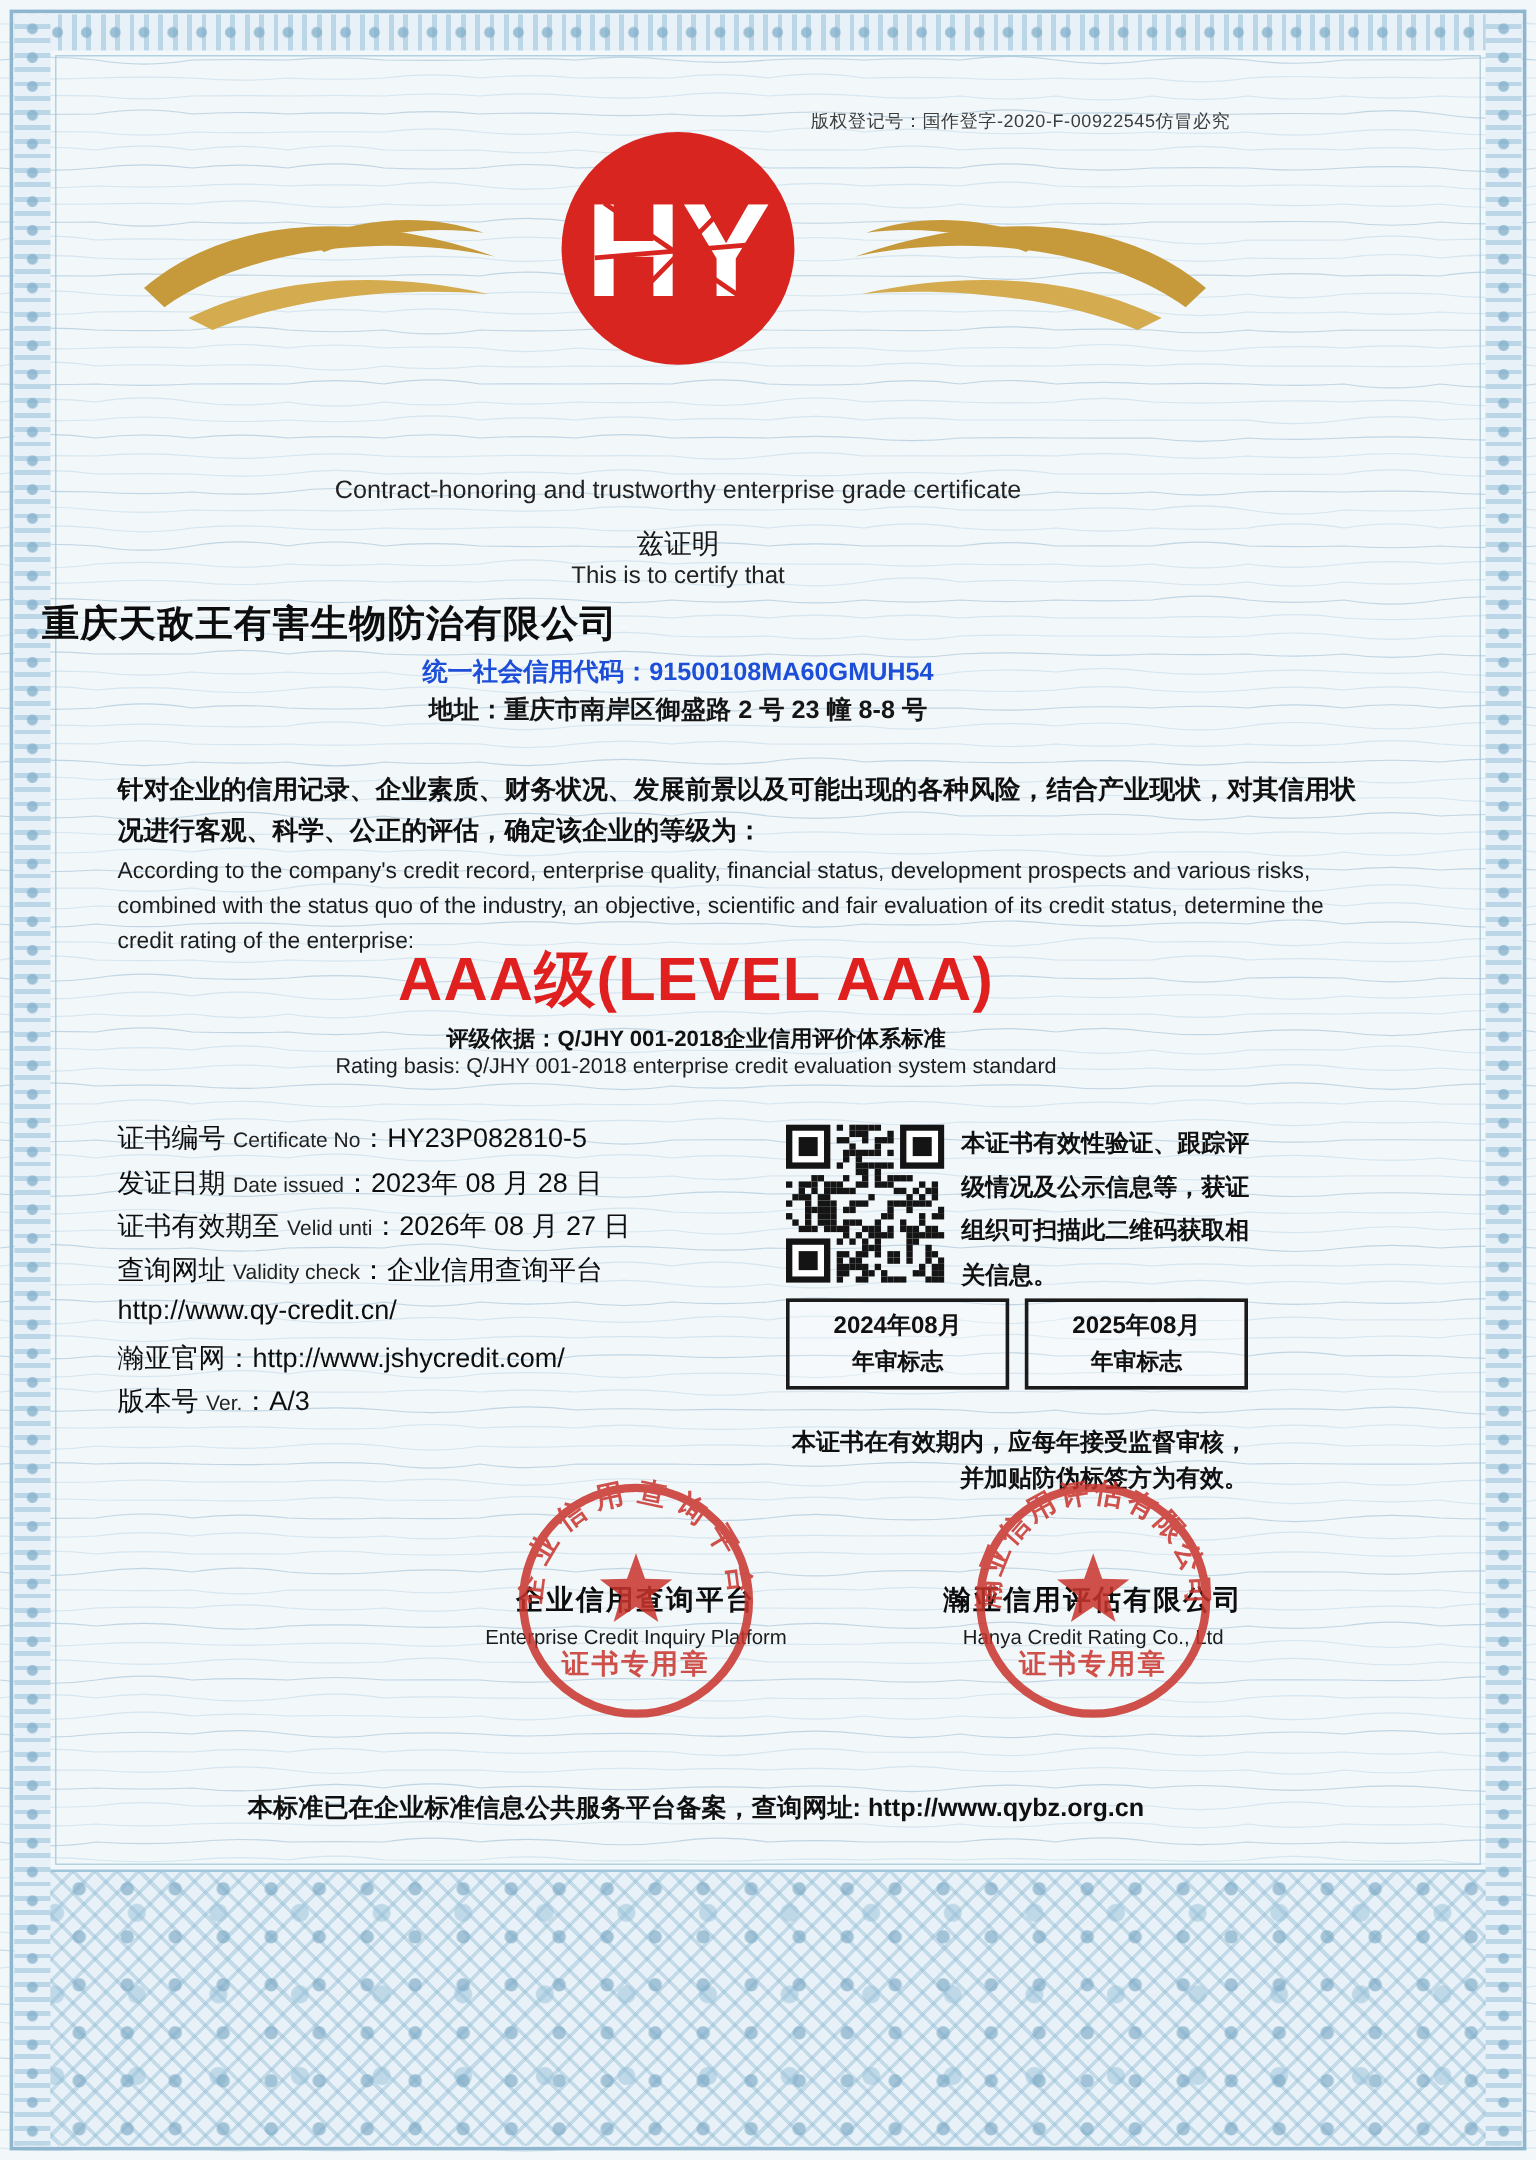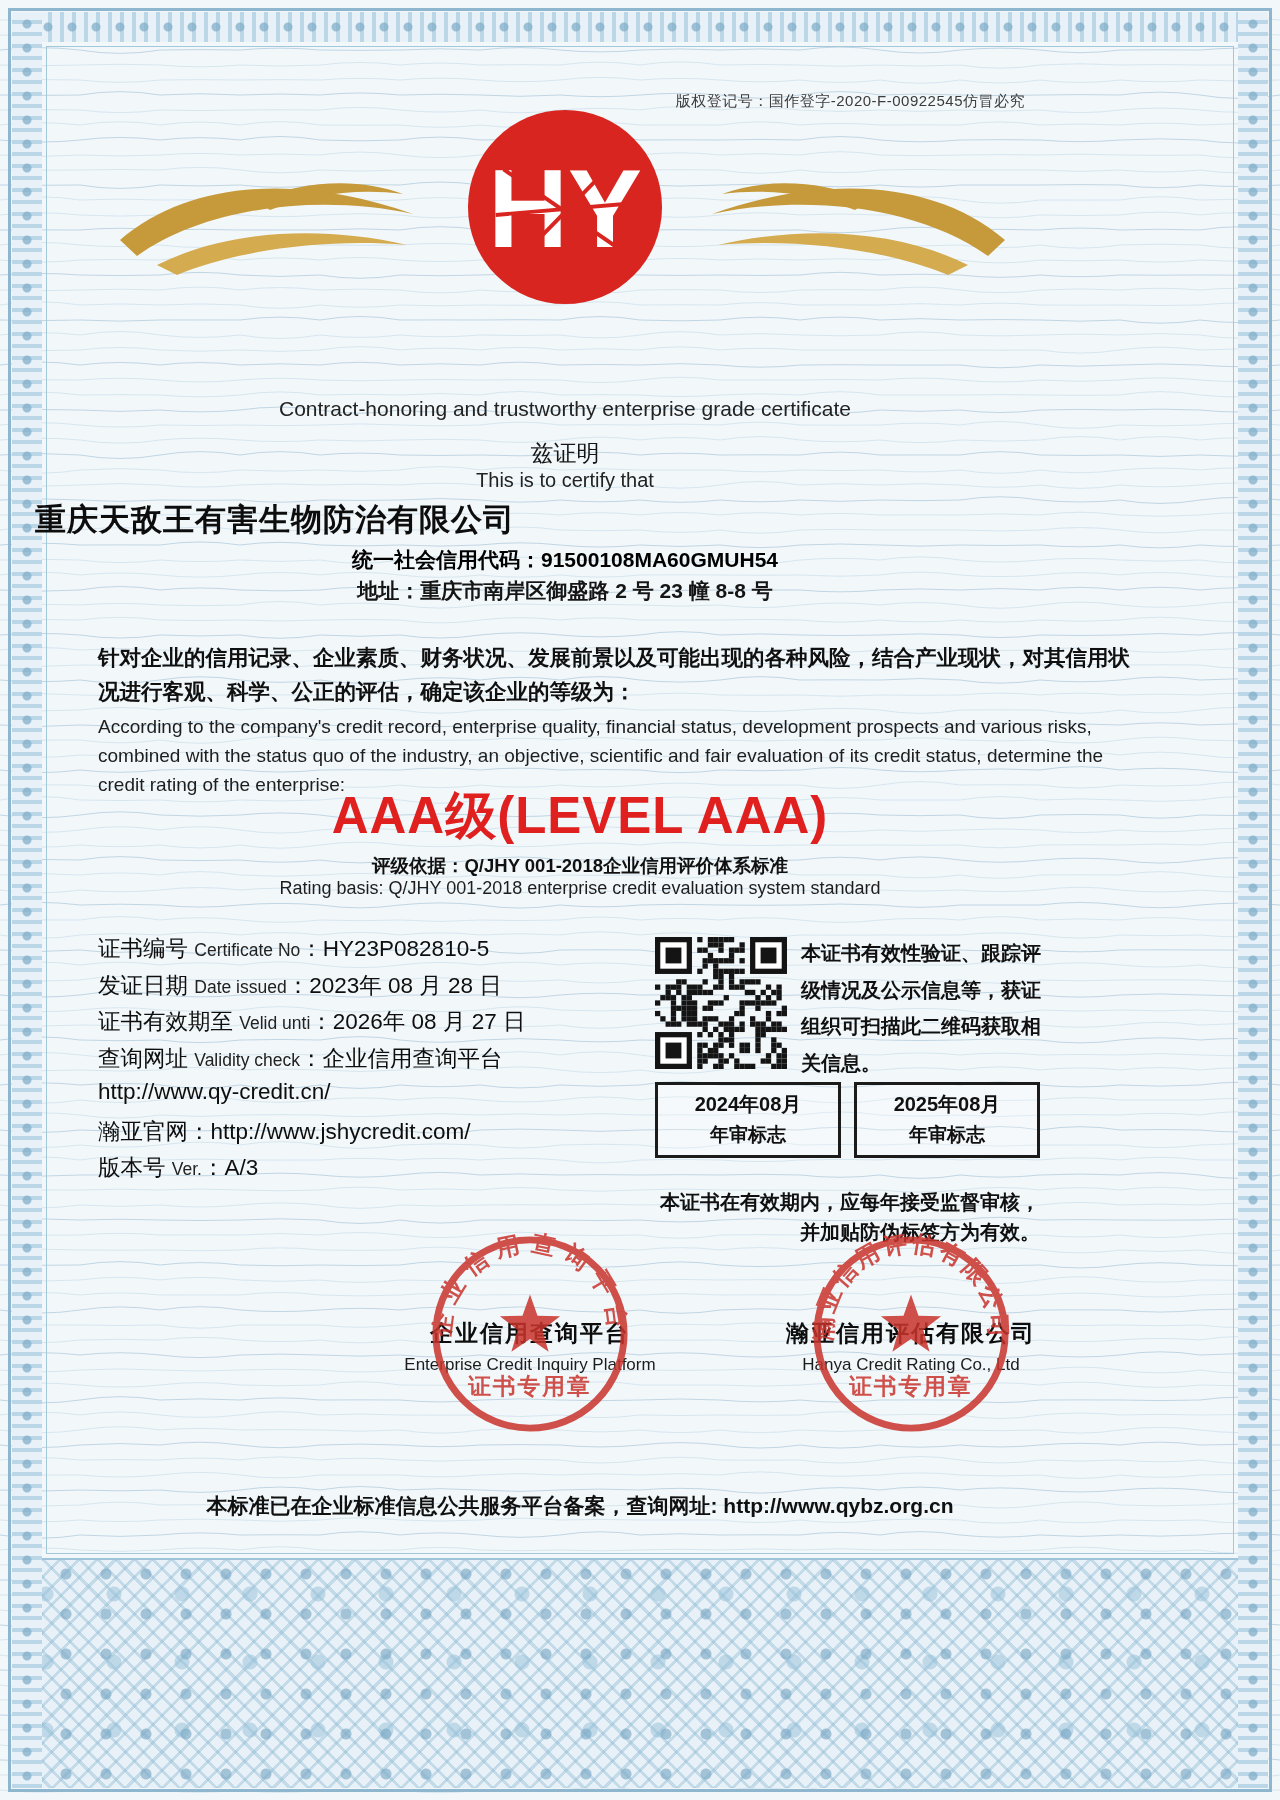--- a/index.html
+++ b/index.html
@@ -43,21 +43,21 @@
   .flourish.right{right:120px;transform:scaleX(-1);}
   .logo-circle{position:absolute;top:0;left:50%;transform:translateX(-50%);width:198px;height:198px;}
   .title-zh{position:absolute;top:326px;left:35px;width:1060px;text-align:center;
     font-size:46px;font-weight:bold;letter-spacing:5px;color:#111;}
   .title-en{position:absolute;top:397px;left:35px;width:1060px;text-align:center;font-size:21px;color:#222;}
   .certify-zh{position:absolute;top:438px;left:35px;width:1060px;text-align:center;font-size:23px;color:#161616;}
   .certify-en{position:absolute;top:469px;left:35px;width:1060px;text-align:center;font-size:20px;color:#222;}
   .company{position:absolute;top:499px;left:35px;width:1060px;
     font-size:31px;font-weight:bold;letter-spacing:1px;color:#0d0d0d;}
   .credit-code{position:absolute;top:546px;left:35px;width:1060px;text-align:center;
-    font-size:21px;font-weight:600;color:#000000;}
+    font-size:21px;font-weight:600;color:#1d4ed8;}
   .address{position:absolute;top:577px;left:35px;width:1060px;text-align:center;
     font-size:21px;font-weight:600;color:#151515;}
   .body-block{position:absolute;top:641px;left:98px;width:1032px;}
   .body-zh{font-size:21.5px;line-height:34px;font-weight:600;color:#101010;text-align:justify;}
   .body-en{font-size:19px;line-height:29px;color:#1d1d1d;margin-top:3px;text-align:left;}
   .level{position:absolute;top:782px;left:35px;width:1090px;text-align:center;
     font-size:51px;font-weight:bold;letter-spacing:1px;}
   .basis-zh{position:absolute;top:853px;left:35px;width:1090px;text-align:center;
     font-size:18.5px;font-weight:600;color:#111;}
   .basis-en{position:absolute;top:878px;left:35px;width:1090px;text-align:center;font-size:18px;color:#1d1d1d;}

